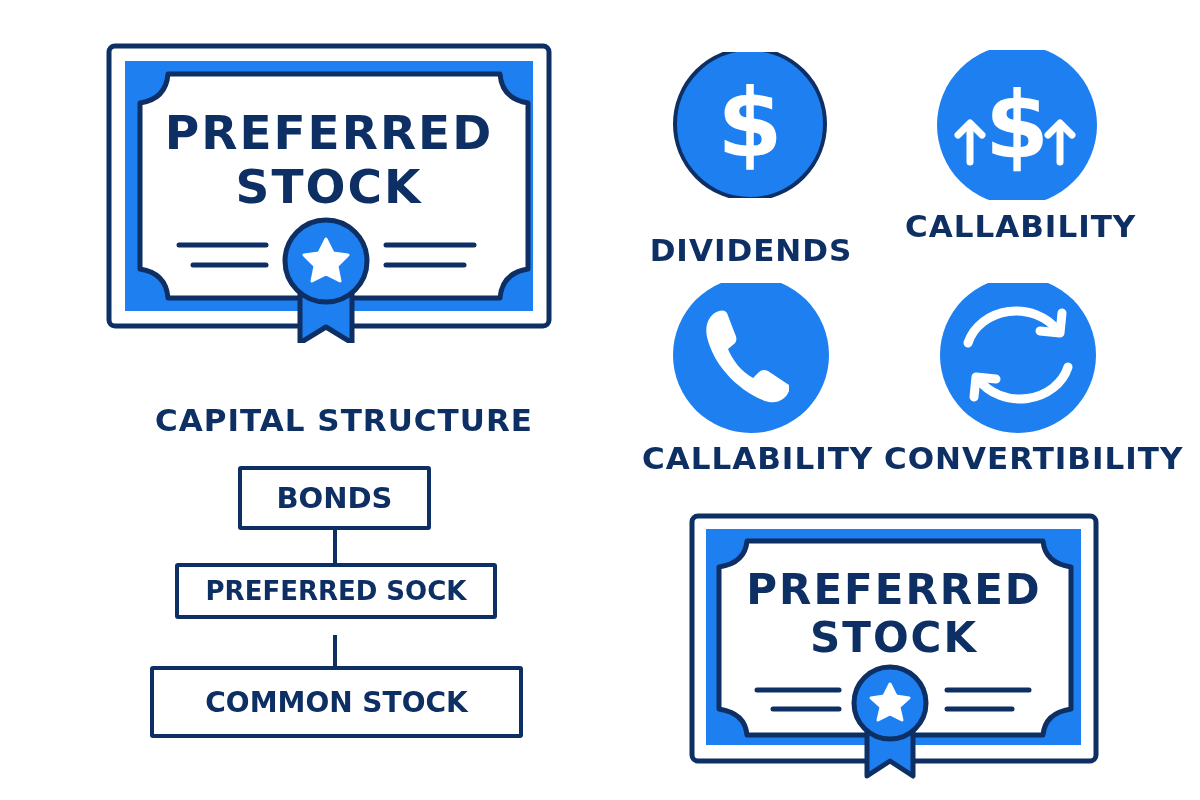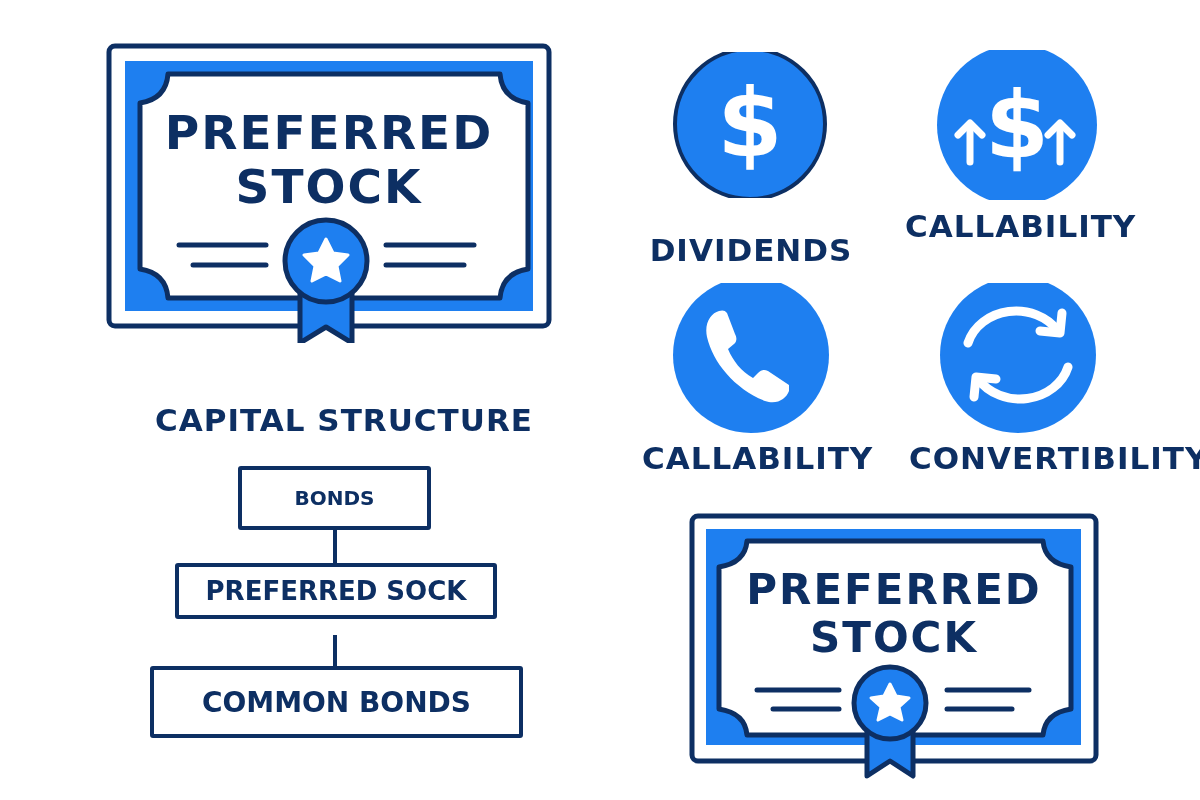--- a/index.html
+++ b/index.html
@@ -64,33 +64,33 @@
   <svg width="156" height="150" viewBox="0 0 156 150">
     <circle cx="78" cy="72" r="78" fill="#1e7ff0"></circle>
     <g stroke="#fff" stroke-width="9" stroke-linecap="round" stroke-linejoin="round" fill="none">
       <path d="M28 60 A50 44 0 0 1 118 48"></path>
       <polyline points="100,48 120,50 122,30"></polyline>
       <path d="M128 84 A50 44 0 0 1 38 96"></path>
       <polyline points="56,96 36,94 34,114"></polyline>
     </g>
   </svg>
 </div>
-<div class="lbl" style="left:909px;top:440px;width:280px;">CONVERTIBILITY</div>
+<div class="lbl" style="left:884px;top:440px;width:280px;">CONVERTIBILITY</div>
 
 <div class="lbl" style="left:142px;top:402px;width:404px;font-size:31px;">CAPITAL STRUCTURE</div>
-<div class="cs-box" style="left:238px;top:466px;width:193px;height:64px;font-size:20px;">
+<div class="cs-box" style="left:238px;top:466px;width:193px;height:64px;font-size:29px;">
     <span>BONDS</span>
   </div>
 <div class="cs-line" style="left:333px;top:530px;height:34px;"></div>
 <div class="cs-box" style="left:175px;top:563px;width:322px;height:56px;font-size:26px;">
     <span>PREFERRED SOCK</span>
   </div>
 <div class="cs-line" style="left:333px;top:635px;height:32px;"></div>
 <div class="cs-box" style="left:150px;top:666px;width:373px;height:72px;font-size:28px;">
-    <span>COMMON BONDS</span>
+    <span>COMMON STOCK</span>
   </div>
 
 <div class="abs" style="left:689px;top:513px;width:410px;height:270px;">
   <svg class="abs" width="410" height="270" viewBox="0 0 410 270" style="left:0;top:0;">
     <rect x="3" y="3" width="404" height="245" rx="6" fill="#fff" stroke="#0d2f63" stroke-width="5"></rect>
     <rect x="17" y="16" width="375" height="216" fill="#1e7ff0"></rect>
     <path d="M58 28 H354 Q356 50 382 54 V196 Q356 200 354 222 H58 Q56 200 30 196 V54 Q56 50 58 28 Z" fill="#fff" stroke="#0d2f63" stroke-width="5" stroke-linejoin="round"></path>
     <line x1="68" y1="177" x2="150" y2="177" stroke="#0d2f63" stroke-width="5" stroke-linecap="round"></line>
     <line x1="84" y1="196" x2="150" y2="196" stroke="#0d2f63" stroke-width="5" stroke-linecap="round"></line>
     <line x1="258" y1="177" x2="340" y2="177" stroke="#0d2f63" stroke-width="5" stroke-linecap="round"></line>

